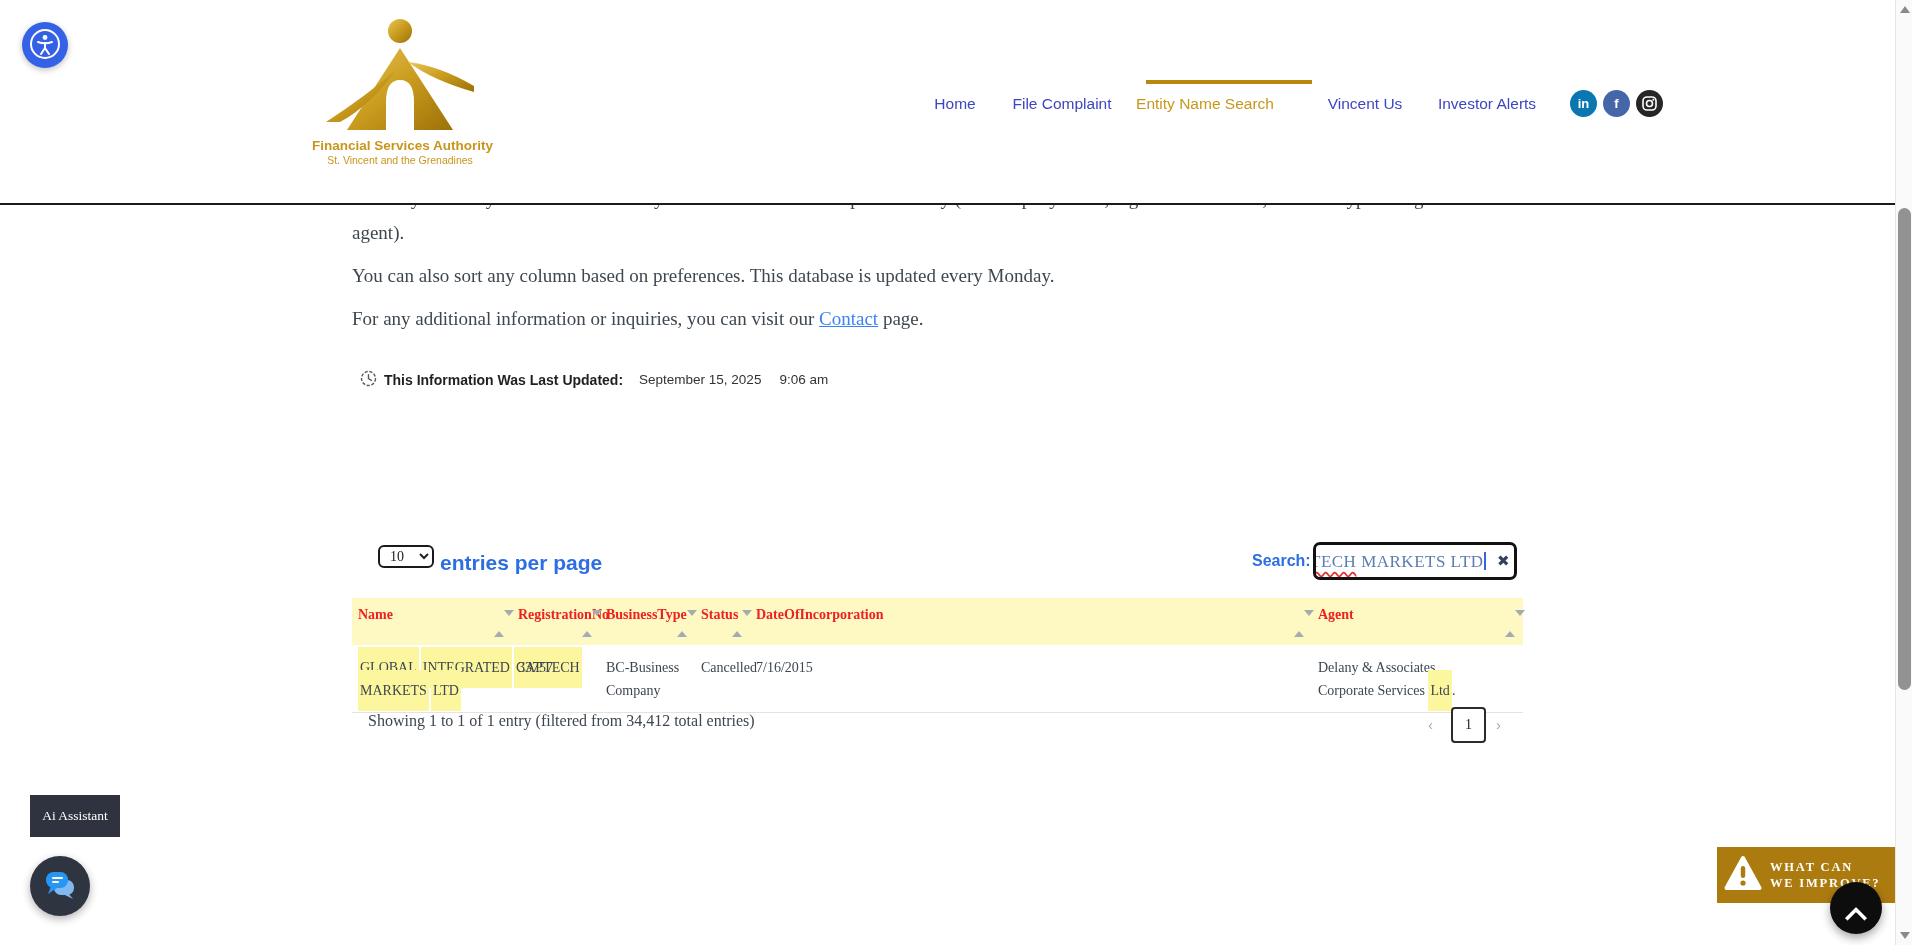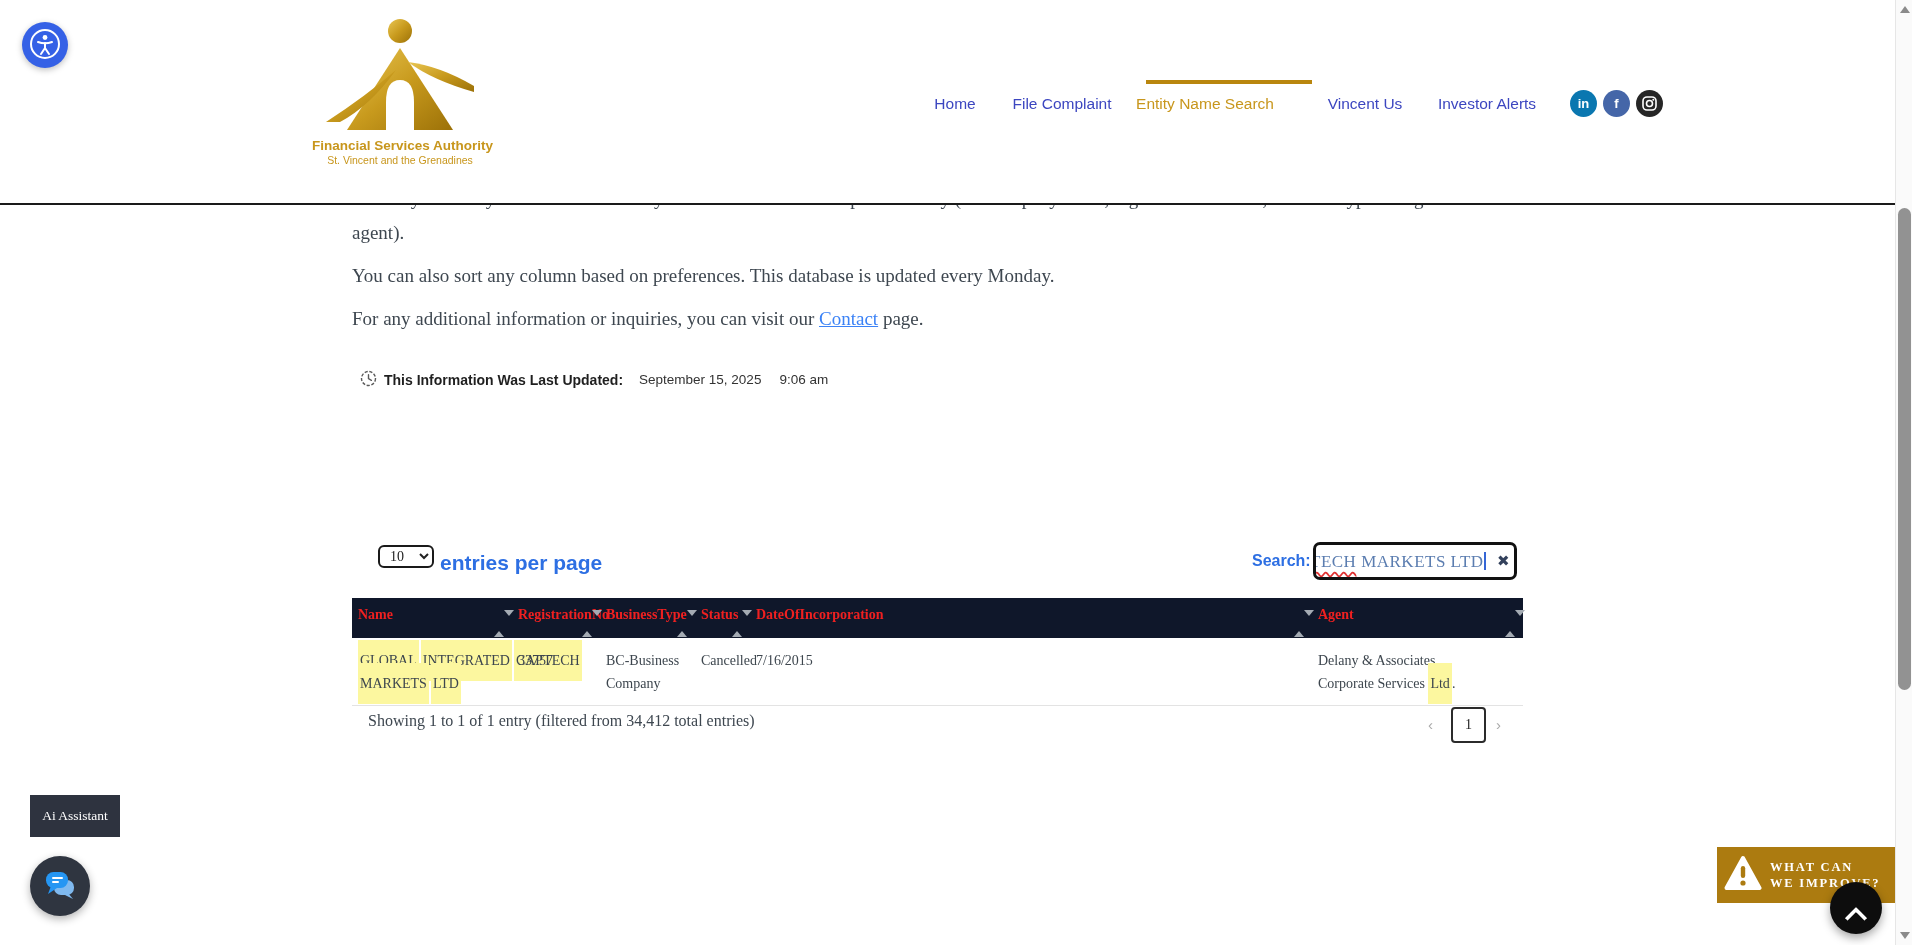--- a/index.html
+++ b/index.html
@@ -59,21 +59,21 @@
   .squiggle { margin-left:-8px; text-decoration:underline; text-decoration-style:wavy;
     text-decoration-color:#e03131; text-underline-offset:4px; }
   #caret { display:inline-block; width:2px; height:18px; background:#3566d6;
     vertical-align:-3px; }
   #search-clear { position:absolute; right:4px; top:7px; font-size:15px;
     color:#33415c; font-weight:bold; cursor:pointer; font-family:"DejaVu Sans",sans-serif; }
 
   
   #tbl { position:absolute; left:352px; top:598px; width:1171px; z-index:1; }
   .tr { display:flex; width:100%; }
-  .th-row { background:#0f172a; height:40px; }
+  .th-row { background:#fef9c3; height:47px; }
   .cell { position:relative; flex:none; padding-left:6px; }
   .c-name  { width:160px; }
   .c-regno { width:88px; }
   .c-type  { width:95px; }
   .c-status{ width:55px; }
   .c-date  { width:562px; }
   .c-agent { width:211px; }
   .th { font-family:"Liberation Serif",serif; font-size:14px; font-weight:bold;
     color:#ef2020; line-height:34px; cursor:pointer; }
   .sort { position:absolute; right:8px; top:9px; width:10px; cursor:pointer; }

